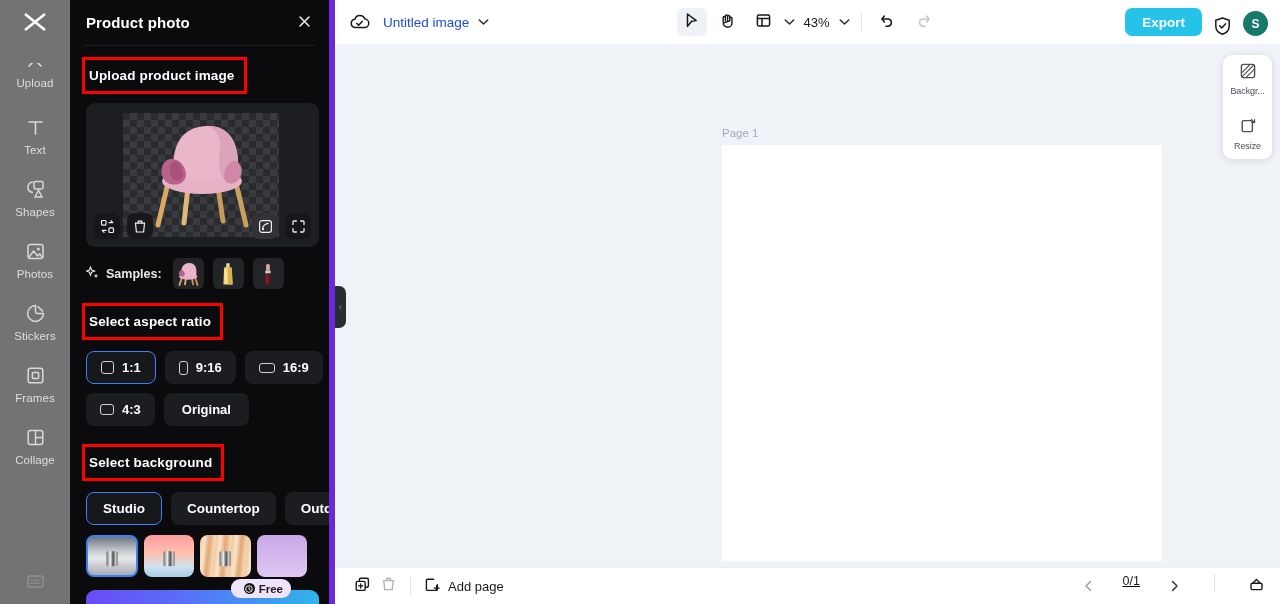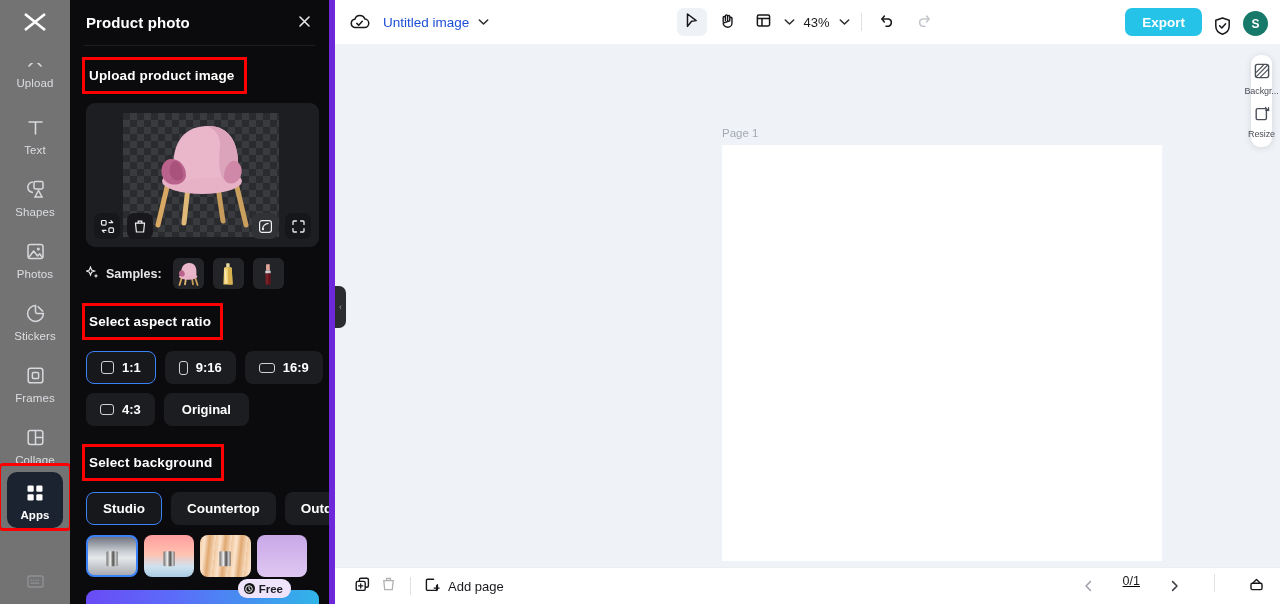--- a/index.html
+++ b/index.html
@@ -162,21 +162,21 @@
   .gen-wrap { position: relative; margin-top: 13px; }
   .gen-btn {
     width: 233px; height: 38px; border-radius: 9px;
     background: linear-gradient(95deg, #6a4bf5 0%, #5b6cf9 38%, #2fb6e8 100%);
     color: #fff; font-size: 14.5px; font-weight: bold;
     display:flex; align-items:center; justify-content:center; cursor:pointer;
   }
   .free-badge {
     position: absolute; right: 22px; top: -11px;
     background: #efe4fb; color: #1b1b1f;
-    border-radius: 9px; height: 19px; padding: 0 8px 0 6px;
+    border-radius: 9px; height: 19px; padding: 0 8px 0 13px;
     display: flex; align-items: center; gap: 4px;
     font-size: 11.5px; font-weight: bold;
   }
   .free-dot {
     width: 11px; height: 11px; border-radius: 50%; background: #17171a;
     display:flex; align-items:center; justify-content:center;
   }
 
   
   .collapse-handle {
@@ -230,25 +230,25 @@
     font-size: 11.5px; color: #a4a9b3;
   }
   .page-canvas {
     position: absolute; left: 387px; top: 101px;
     width: 440px; height: 416px;
     background: #ffffff;
   }
 
   .right-dock {
     position: absolute; right: 8px; top: 11px;
-    width: 21px;
+    width: 49px;
     background: #fff; border-radius: 9px;
     box-shadow: 0 1px 7px rgba(20,22,30,.13);
     padding: 7px 0 8px;
-    display:flex; flex-direction: column; align-items:center; gap: 9px;
+    display:flex; flex-direction: column; align-items:center; gap: 21px;
     z-index: 5;
   }
   .dock-item { display:flex; flex-direction:column; align-items:center; gap:2px; cursor:pointer; width: 41px; }
   .dock-label { font-size: 9px; color: #4b4f58; letter-spacing: -.1px; }
 
   .botbar {
     height: 37px; flex: 0 0 37px; background:#fff;
     display:flex; align-items:center; padding: 0 11px 0 14px;
     border-top: 1px solid #eceef1;
   }
@@ -342,33 +342,20 @@
         <span class="ri-icon">
           <svg width="21" height="21" viewBox="0 0 21 21">
             <rect x="3.2" y="3.6" width="14.6" height="13.8" rx="2.2" fill="none" stroke="#d7d9dd" stroke-width="1.5"></rect>
             <path d="M10.5 3.6 V17.4" stroke="#d7d9dd" stroke-width="1.5"></path>
             <path d="M10.5 10.5 H17.8" stroke="#d7d9dd" stroke-width="1.5"></path>
           </svg>
         </span>
         <span class="ri-label">Collage</span>
       </div>
 
-      <div class="rail-item active highlight">
-        <div class="ri-inner">
-          <span class="ri-icon">
-            <svg width="20" height="20" viewBox="0 0 20 20">
-              <rect x="2.5" y="2.5" width="6.2" height="6.2" rx="1.2" fill="#ffffff"></rect>
-              <rect x="11.3" y="2.5" width="6.2" height="6.2" rx="1.2" fill="#ffffff"></rect>
-              <rect x="2.5" y="11.3" width="6.2" height="6.2" rx="1.2" fill="#ffffff"></rect>
-              <rect x="11.3" y="11.3" width="6.2" height="6.2" rx="1.2" fill="#ffffff"></rect>
-            </svg>
-          </span>
-          <span class="ri-label" style="color:#fff;font-weight:bold;">Apps</span>
-        </div>
-      </div>
     </div>
 
     <div class="rail-bottom">
       <span>
         <svg width="19" height="17" viewBox="0 0 19 17">
           <rect x="2" y="3" width="15" height="11" rx="1.8" fill="none" stroke="#8f9196" stroke-width="1.4"></rect>
           <path d="M5 7.2 H5.6 M7.4 7.2 H8 M9.8 7.2 H10.4 M12.2 7.2 H12.8 M5 10.2 H12.8" stroke="#8f9196" stroke-width="1.3" stroke-linecap="round"></path>
         </svg>
       </span>
     </div>

